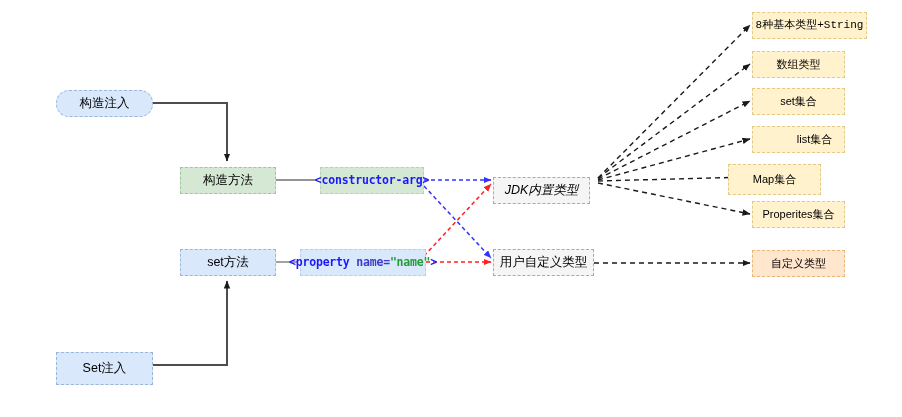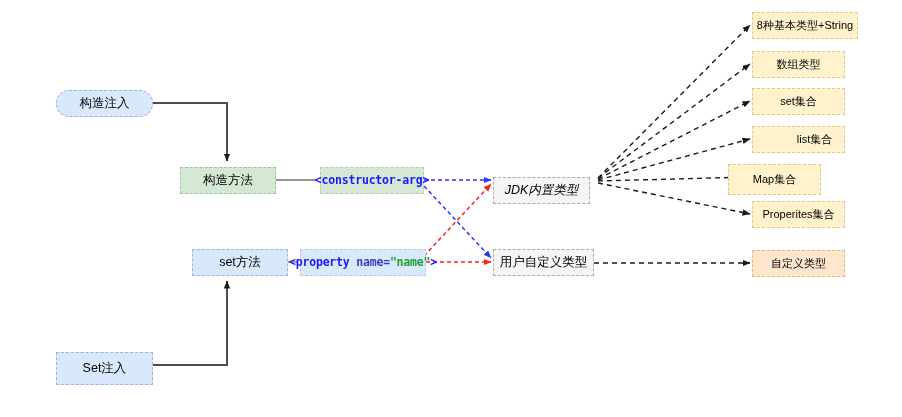--- a/index.html
+++ b/index.html
@@ -156,21 +156,21 @@
   </div>
 
   <div class="node n-blue" style="left:56px; top:352px; width:97px; height:33px;">
     <span>Set注入</span>
   </div>
 
   <div class="node n-green" style="left:180px; top:167px; width:96px; height:27px;">
     <span>构造方法</span>
   </div>
 
-  <div class="node n-blue" style="left:180px; top:249px; width:96px; height:27px;margin-left:12px;">
+  <div class="node n-blue" style="left:180px; top:249px; width:96px; height:27px;">
     <span>set方法</span>
   </div>
 
   <div class="node n-codegreen code" style="left:320px; top:167px; width:104px; height:27px;">
     <span class="tag">&lt;constructor-arg&gt;</span>
   </div>
 
   <div class="node n-codeblue code" style="left:300px; top:249px; width:126px; height:27px;">
     <span>
       <span class="tag">&lt;property</span><span class="attr"> name=</span><span class="val">"name"</span><span class="tag">&gt;</span>
@@ -178,21 +178,21 @@
   </div>
 
   <div class="node n-grey" style="left:493px; top:177px; width:97px; height:27px;font-style:italic;">
     <span>JDK内置类型</span>
   </div>
 
   <div class="node n-grey" style="left:493px; top:249px; width:101px; height:27px;">
     <span>用户自定义类型</span>
   </div>
 
-  <div class="node n-yellow tiny" style="left:752px; top:12px; width:106px; height:27px;">
+  <div class="node n-yellow tiny" style="left:752px; top:12px; width:115px; height:27px;font-family:Liberation Mono, monospace;">
     <span>8种基本类型+String</span>
   </div>
 
   <div class="node n-yellow tiny" style="left:752px; top:51px; width:93px; height:27px;">
     <span>数组类型</span>
   </div>
 
   <div class="node n-yellow tiny" style="left:752px; top:88px; width:93px; height:27px;">
     <span>set集合</span>
   </div>

